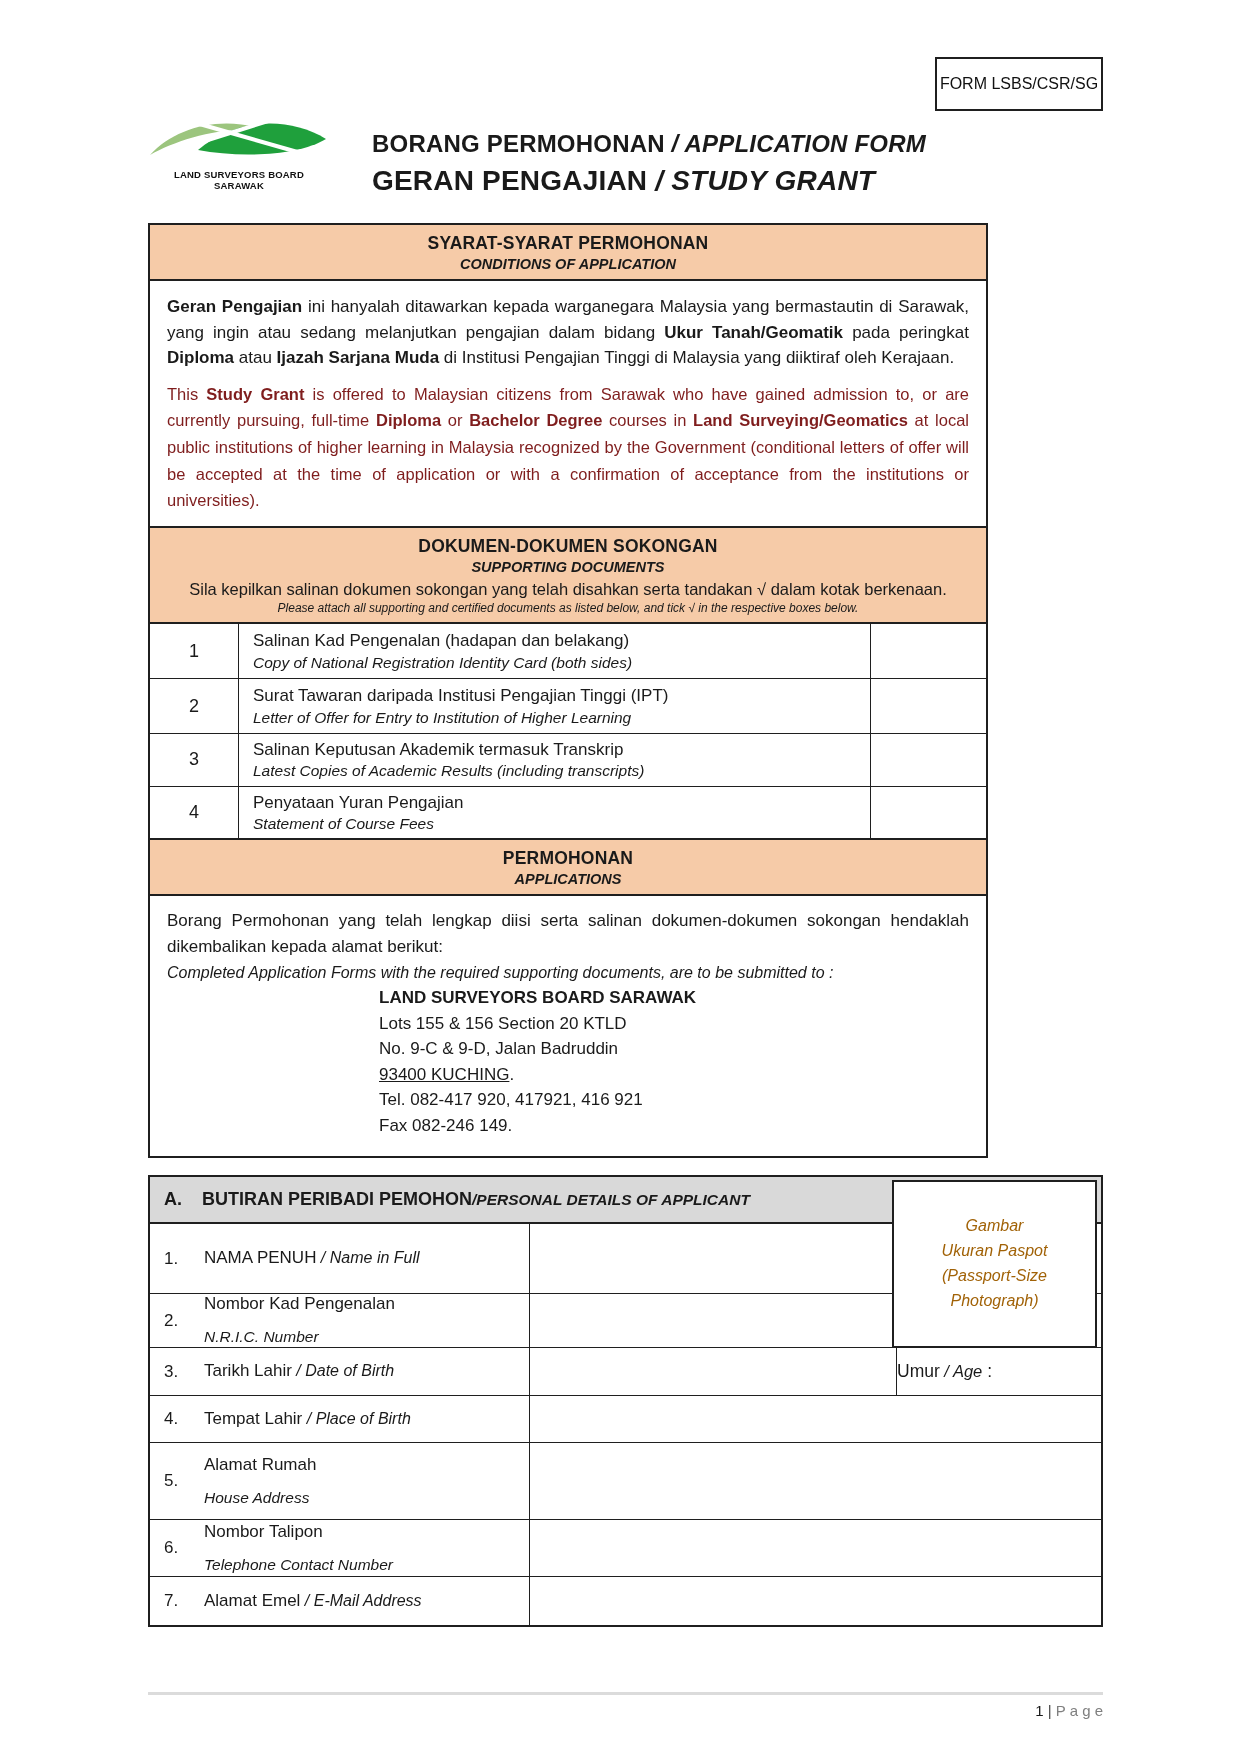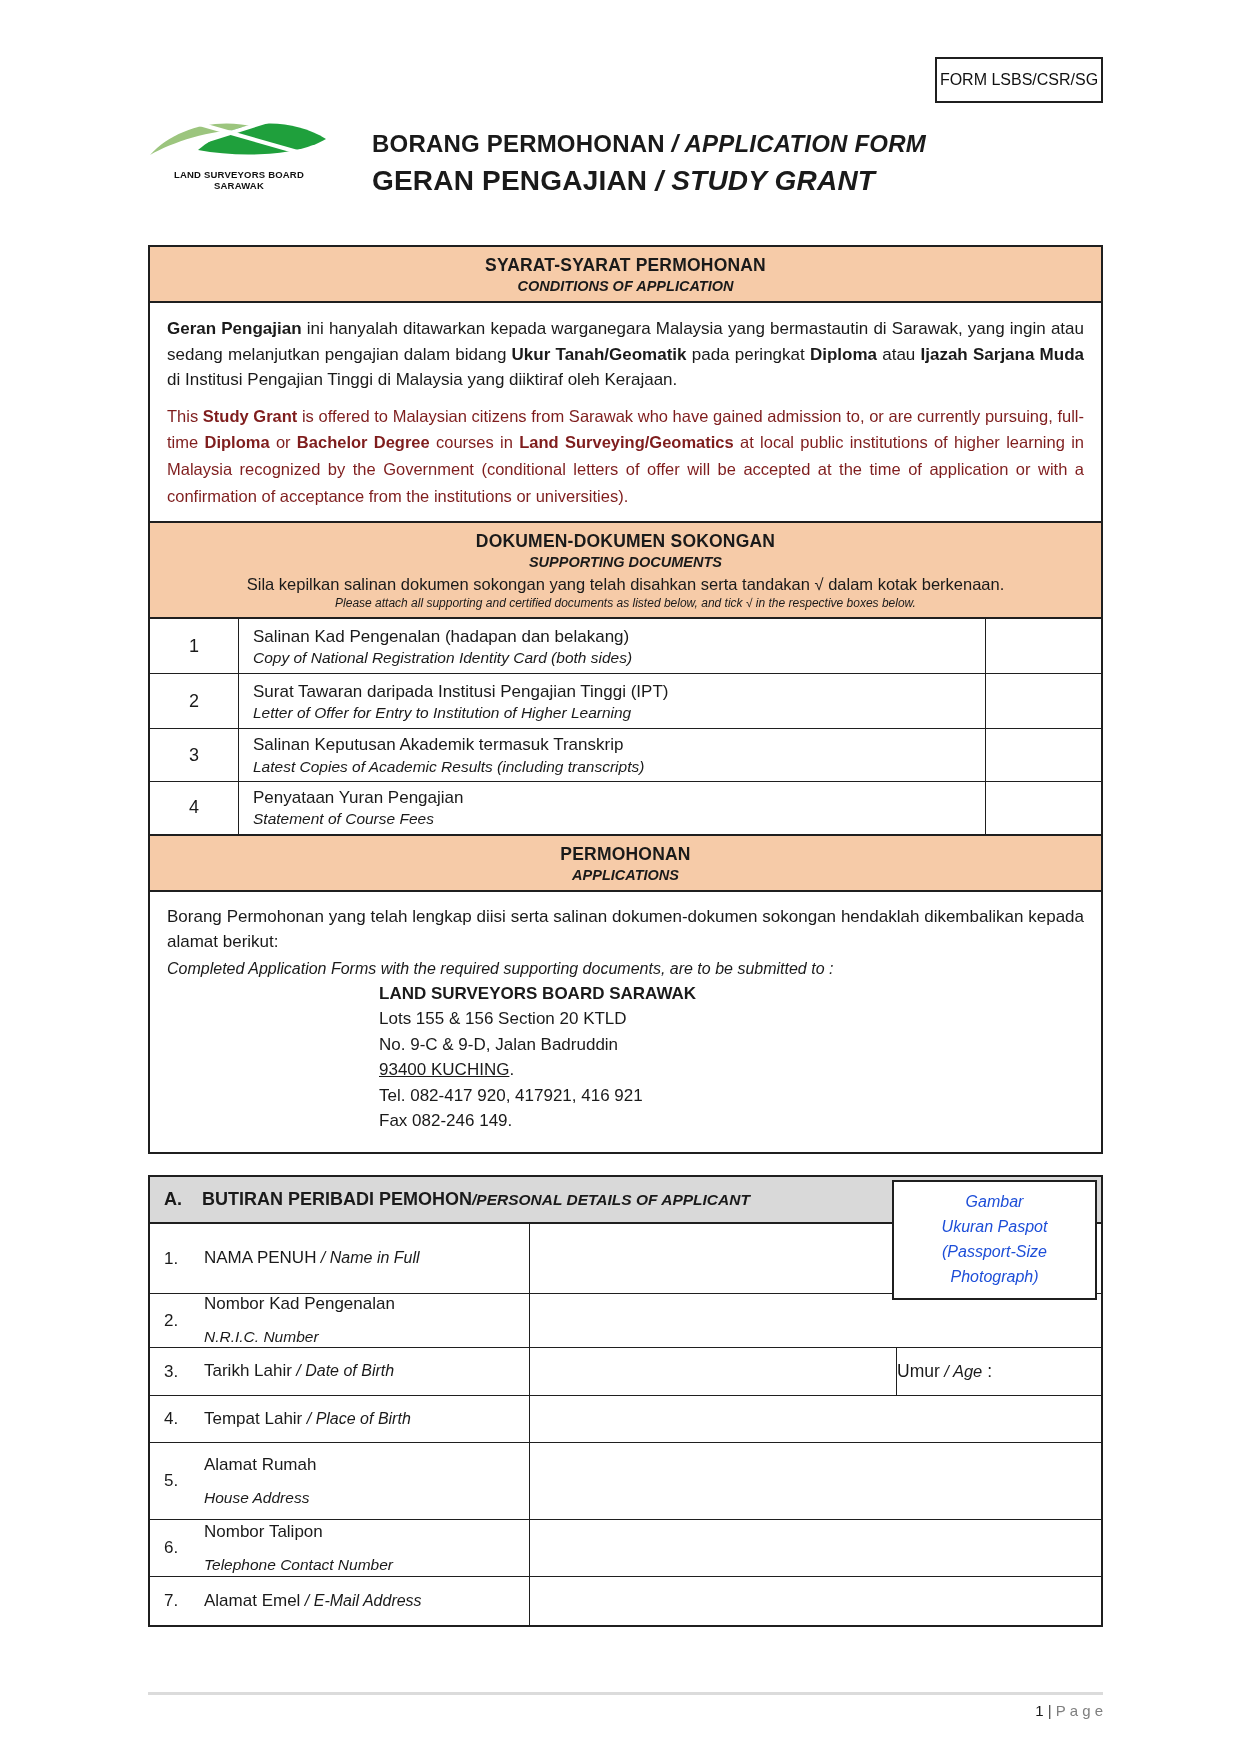--- a/index.html
+++ b/index.html
@@ -7,35 +7,35 @@
     position:relative;width:1241px;height:1754px;background:#ffffff;
     font-family:"Liberation Sans",sans-serif;color:#1a1a1a;overflow:hidden;
     margin:0 auto;
   }
   .b{font-weight:700;}
   .bi{font-weight:700;font-style:italic;}
   .u{text-decoration:underline;}
 
   
   .form-code{
-    position:absolute;left:935px;top:57px;width:168px;height:46px;
+    position:absolute;left:935px;top:57px;width:168px;height:54px;
     border:2px solid #1f1f1f;box-sizing:border-box;
     display:flex;align-items:center;justify-content:center;font-size:16px;color:#111;
   }
 
   
   .logo{position:absolute;left:148px;top:112px;width:182px;}
   .logo-caption{font-size:9.5px;font-weight:700;text-align:center;letter-spacing:.2px;margin-top:1px;color:#111;}
   .titles{position:absolute;left:372px;top:130px;}
   .t1{font-size:24px;letter-spacing:.2px;}
   .t2{font-size:28px;margin-top:7px;letter-spacing:.2px;}
 
   
   .table1{
-    position:absolute;left:148px;top:245px;width:955px;
+    position:absolute;left:148px;top:223px;width:840px;
     border:2px solid #1f1f1f;box-sizing:border-box;background:#fff;
   }
   .table1 > div{border-bottom:2px solid #1f1f1f;}
   .table1 > div:last-child{border-bottom:none;}
   .band{background:#F6CBA8;text-align:center;padding:8px 10px 7px 10px;}
   .band .h1{font-weight:700;font-size:17.5px;letter-spacing:.2px;}
   .band .h2{font-weight:700;font-style:italic;font-size:14.5px;margin-top:2px;}
   .band .h3{font-size:16.5px;margin-top:5px;}
   .band .h4{font-style:italic;font-size:12px;margin-top:2px;}
 
@@ -82,24 +82,24 @@
   .two .l2{font-style:italic;font-size:15.5px;margin-top:12px;}
   .a-input{flex:1;background:#fff;}
   .a-umur{
     width:205px;flex-shrink:0;border-left:1px solid #1f1f1f;box-sizing:border-box;
     display:flex;align-items:center;font-size:17.5px;
   }
   .a-umur .en-inline{font-style:italic;font-size:16.5px;}
 
   
   .photo-box{
-    position:absolute;left:892px;top:1180px;width:205px;height:120px;
+    position:absolute;left:892px;top:1180px;width:205px;height:168px;
     background:#fff;border:2px solid #1f1f1f;box-sizing:border-box;
     display:flex;flex-direction:column;align-items:center;justify-content:center;
-    font-style:italic;font-size:16px;line-height:1.55;text-align:center;color:#1d4ed8;
+    font-style:italic;font-size:16px;line-height:1.55;text-align:center;color:#a16207;
   }
 
   
   .footer-rule{position:absolute;left:148px;top:1692px;width:955px;height:3px;background:#DBDBDB;}
   .footer-text{position:absolute;right:138px;top:1702px;font-size:15px;}
   .footer-text .word{color:#7f7f7f;}
   .footer-text .sep{color:#444;}
 </style>
 </head>
 <body>

